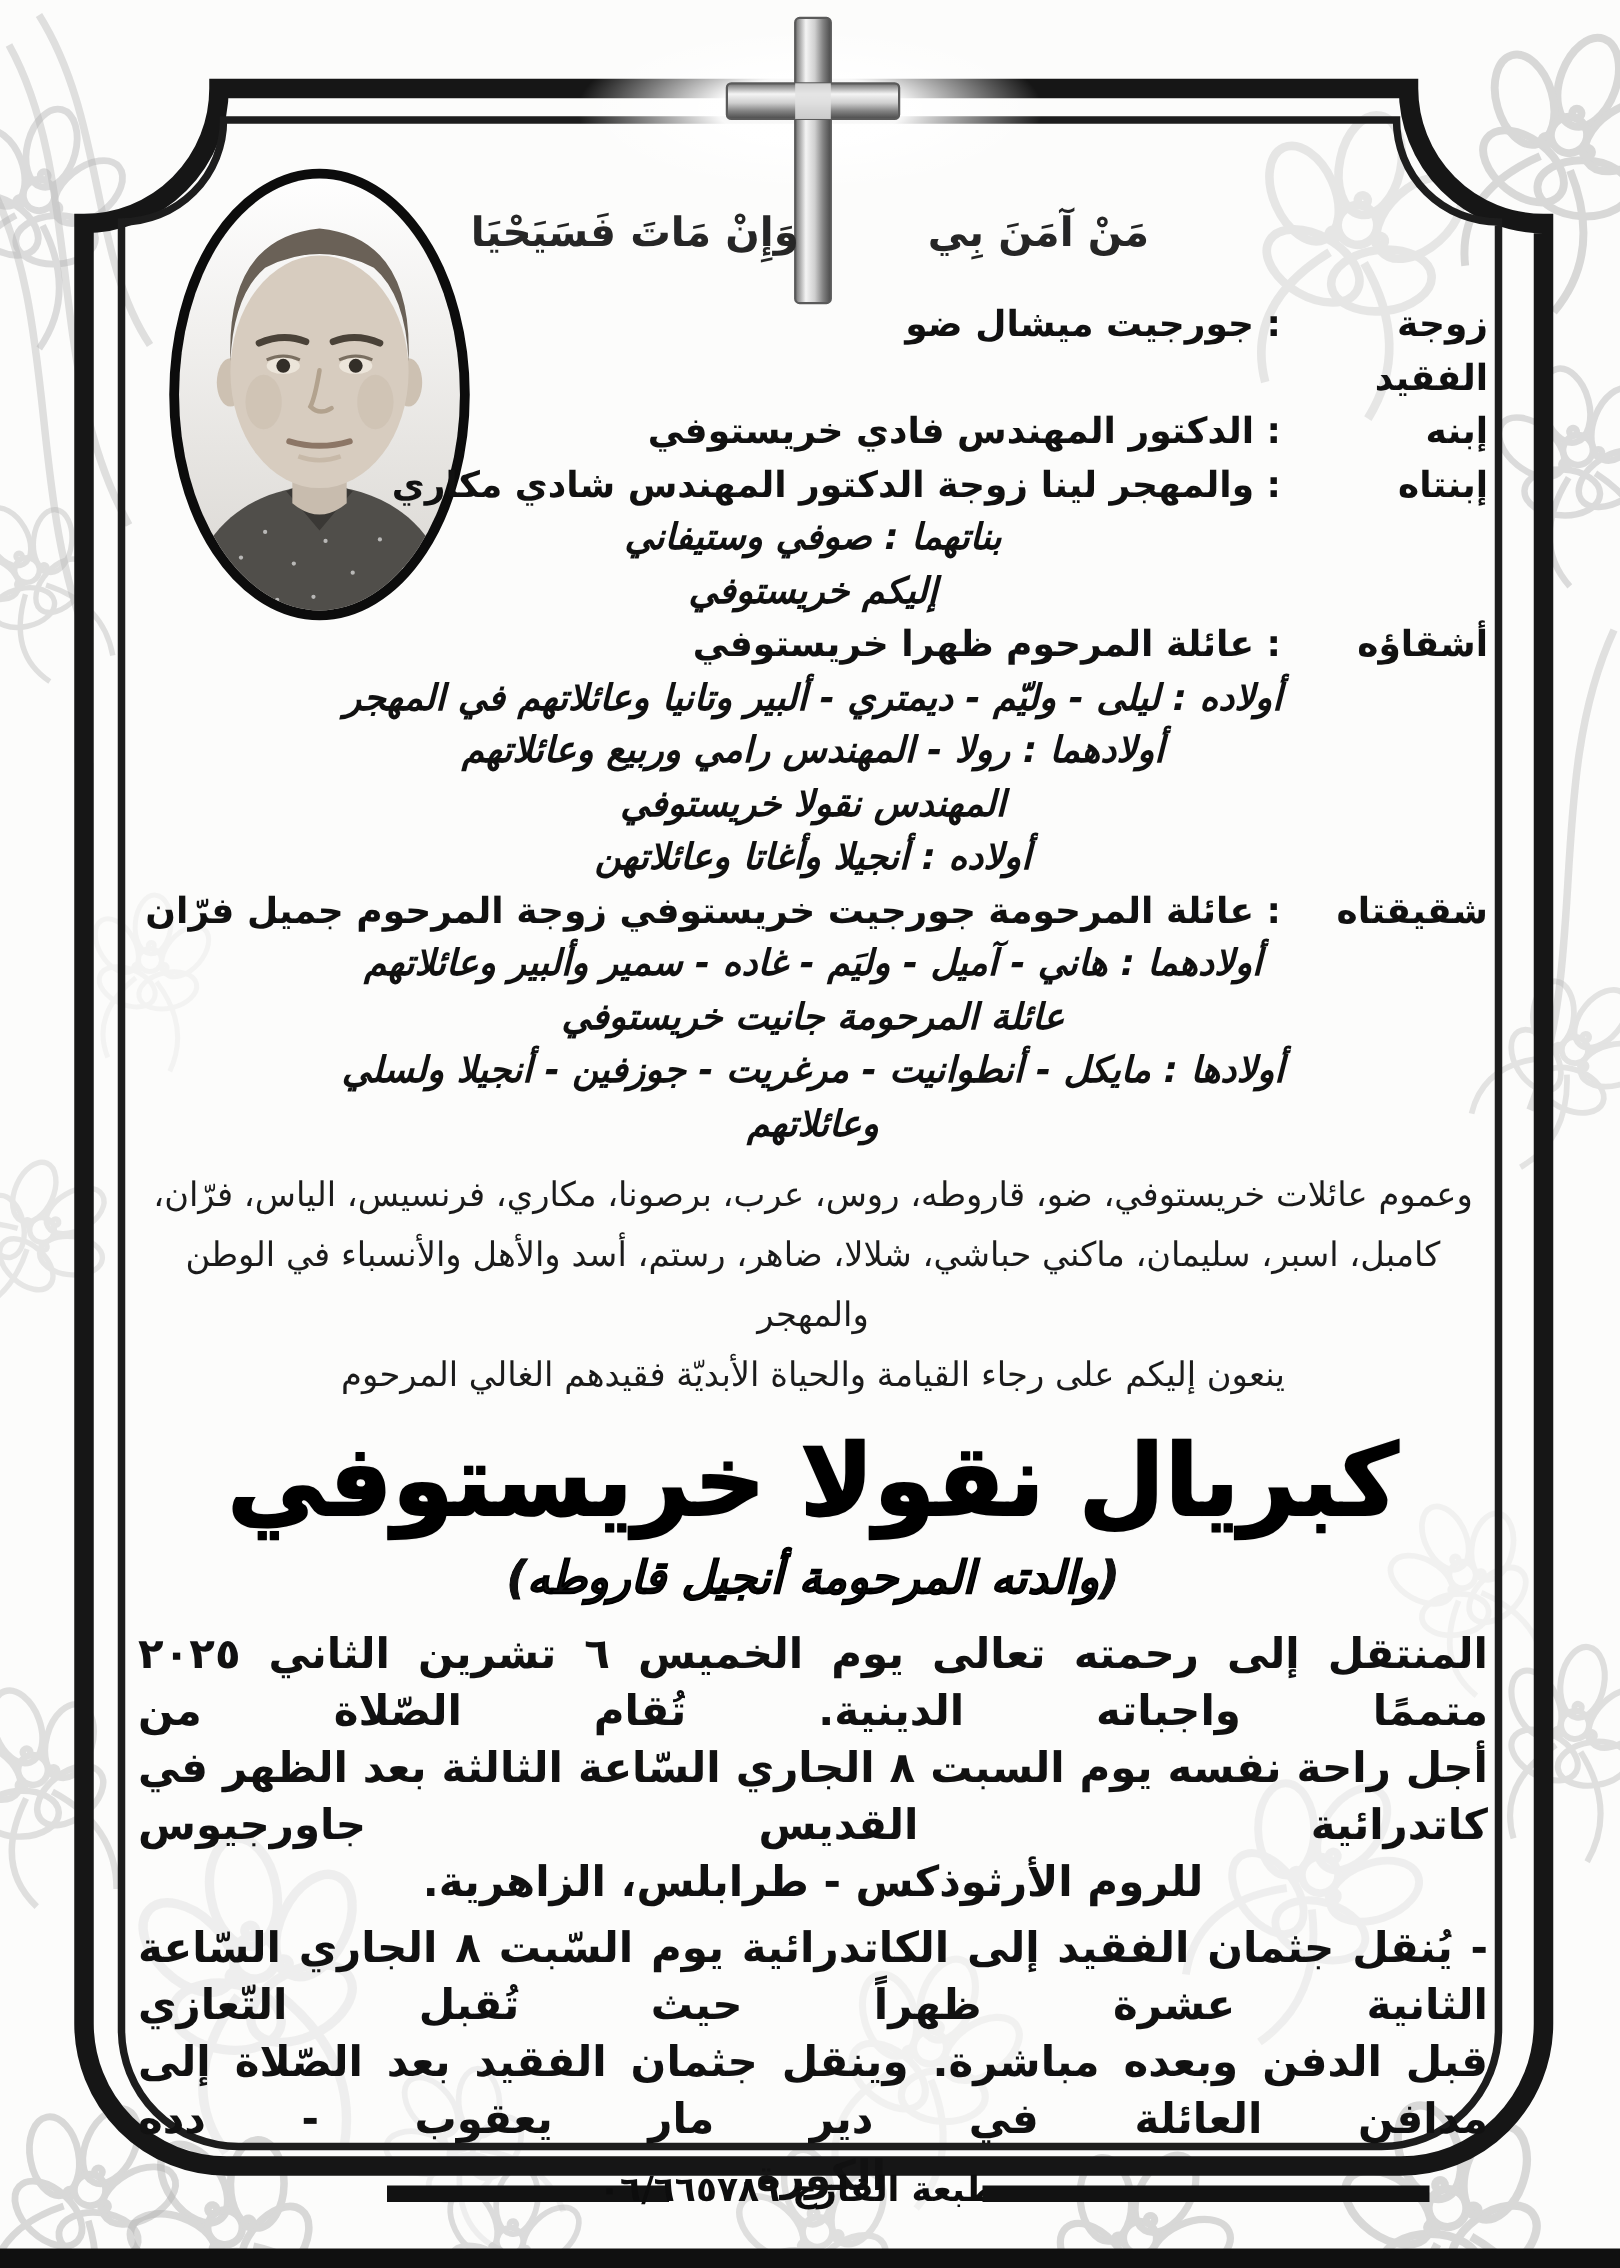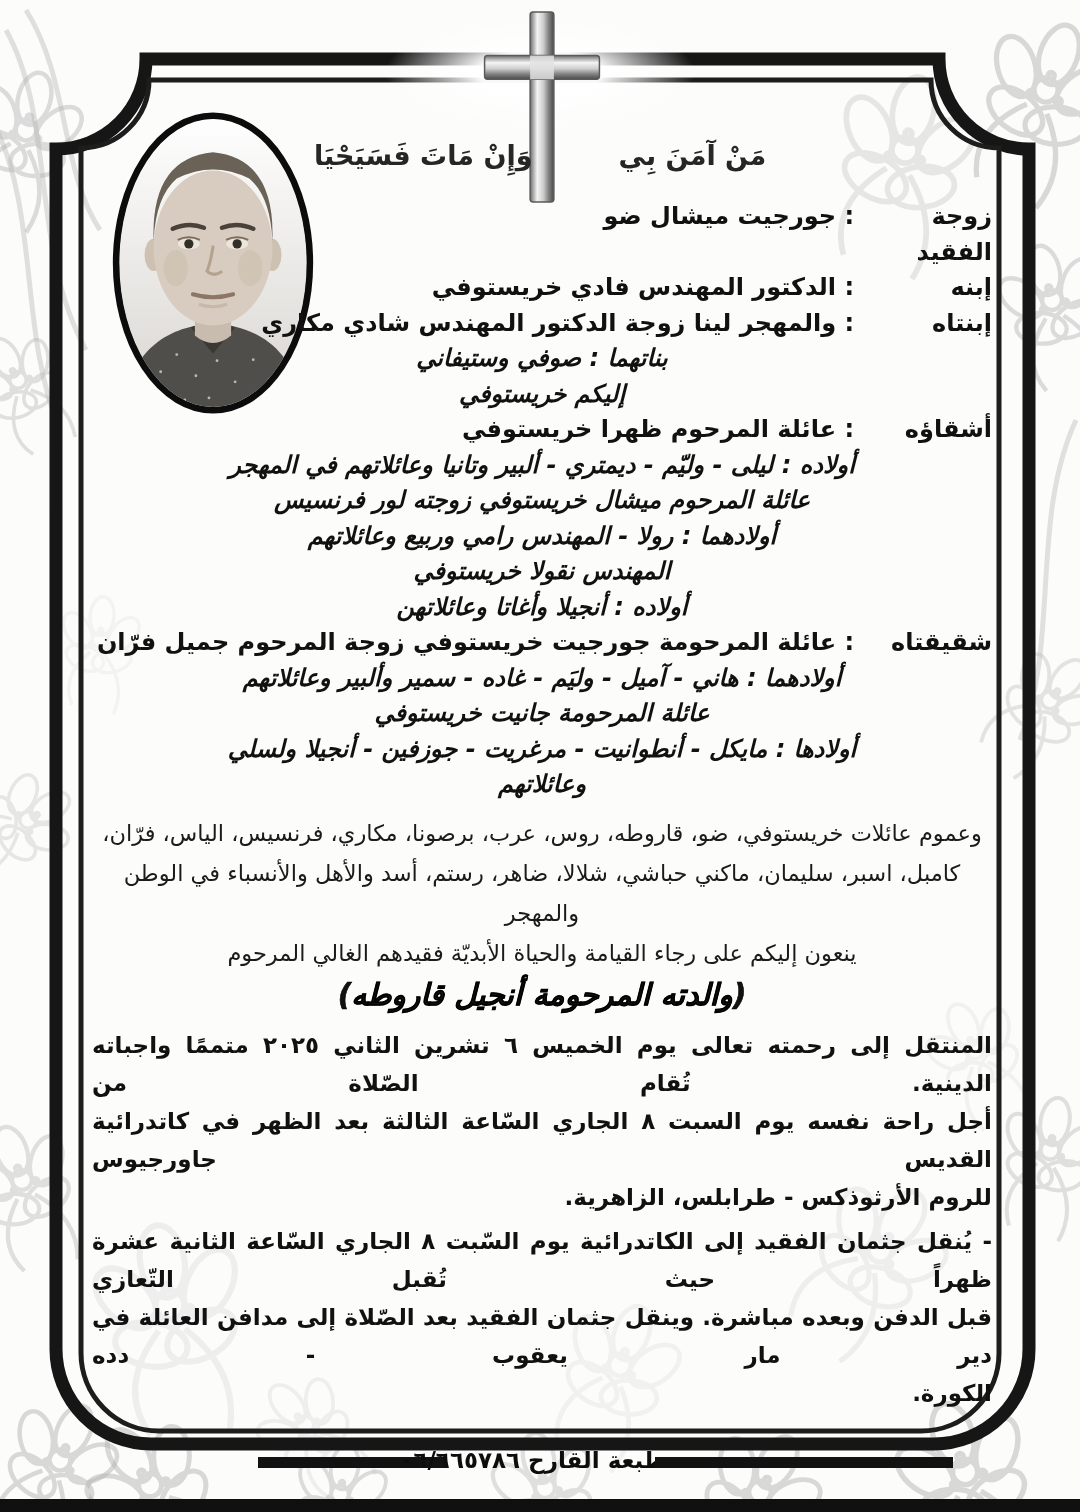--- a/index.html
+++ b/index.html
@@ -16,23 +16,23 @@
   .content{position:absolute;top:199px;right:88px;left:92px;z-index:6;}
   .row{display:flex;font-size:24px;font-weight:bold;line-height:35.5px;}
   .lbl{flex:0 0 138px;}
   .val{flex:1;}
   .row.center{display:block;text-align:center;font-style:italic;}
   .fam{margin-top:10px;font-size:22.5px;font-weight:normal;line-height:40px;text-align:center;color:#1b1b1b;}
   .name{margin-top:8px;text-align:center;font-size:66px;font-weight:bold;color:#000;line-height:1.3;
         -webkit-text-stroke:1.3px #000;text-shadow:0 0 1px #000;}
   .mother{text-align:center;font-size:30px;font-weight:bold;margin-top:4px;font-style:italic;
           -webkit-text-stroke:0.6px #000;}
-  .para{margin-top:14px;font-size:23px;font-weight:bold;line-height:38px;}
+  .para{margin-top:14px;font-size:28px;font-weight:bold;line-height:38px;}
   .para.tight{margin-top:6px;}
-  .para div{text-align:right;}
+  .para div{text-align:center;}
   .para div.jl{text-align:justify;text-align-last:justify;}
   .print{position:absolute;top:1447px;left:0;width:100%;text-align:center;z-index:6;
          font-size:23px;font-weight:bold;color:#0d0d0d;}
   .bar{position:absolute;height:11px;background:#121212;z-index:6;top:1457px;}
   .bar.l{left:258px;width:188px;}
   .bar.r{left:655px;width:298px;}
   .strip{position:absolute;left:0;bottom:0;width:100%;height:13px;background:#101010;z-index:6;}
 </style>
 </head>
 <body>
@@ -190,39 +190,39 @@
       <span class="lbl">إبنتاه</span>
       <span class="val">: والمهجر لينا زوجة الدكتور المهندس شادي مكاري</span>
     </div>
     <div class="row center">بناتهما : صوفي وستيفاني</div>
     <div class="row center">إليكم خريستوفي</div>
     <div class="row">
       <span class="lbl">أشقاؤه</span>
       <span class="val">: عائلة المرحوم ظهرا خريستوفي</span>
     </div>
     <div class="row center">أولاده : ليلى - وليّم - ديمتري - ألبير وتانيا وعائلاتهم في المهجر</div>
-    <div class="row center">عائلة المرحوم ميشال خريستوفي زوجته لور فرنسيس</div>
     <div class="row center">أولادهما : رولا - المهندس رامي وربيع وعائلاتهم</div>
     <div class="row center">المهندس نقولا خريستوفي</div>
     <div class="row center">أولاده : أنجيلا وأغاتا وعائلاتهن</div>
     <div class="row">
       <span class="lbl">شقيقتاه</span>
       <span class="val">: عائلة المرحومة جورجيت خريستوفي زوجة المرحوم جميل فرّان</span>
     </div>
     <div class="row center">أولادهما : هاني - آميل - وليَم - غاده - سمير وألبير وعائلاتهم</div>
     <div class="row center">عائلة المرحومة جانيت خريستوفي</div>
     <div class="row center">أولادها : مايكل - أنطوانيت - مرغريت - جوزفين - أنجيلا ولسلي</div>
     <div class="row center">وعائلاتهم</div>
 
     <div class="fam">
       <div>وعموم عائلات خريستوفي، ضو، قاروطه، روس، عرب، برصونا، مكاري، فرنسيس، الياس، فرّان،</div>
       <div>كامبل، اسبر، سليمان، ماكني حباشي، شلالا، ضاهر، رستم، أسد والأهل والأنسباء في الوطن والمهجر</div>
       <div>ينعون إليكم على رجاء القيامة والحياة الأبديّة فقيدهم الغالي المرحوم</div>
     </div>
 
+    <div class="name">كبريال نقولا خريستوفي</div>
     <div class="mother">(والدته المرحومة أنجيل قاروطه)</div>
 
     <div class="para">
       <div class="jl">المنتقل إلى رحمته تعالى يوم الخميس ٦ تشرين الثاني ٢٠٢٥ متممًا واجباته الدينية. تُقام الصّلاة من</div>
       <div class="jl">أجل راحة نفسه يوم السبت ٨ الجاري السّاعة الثالثة بعد الظهر في كاتدرائية القديس جاورجيوس</div>
       <div>للروم الأرثوذكس - طرابلس، الزاهرية.</div>
     </div>
 
     <div class="para tight">
       <div class="jl">- يُنقل جثمان الفقيد إلى الكاتدرائية يوم السّبت ٨ الجاري السّاعة الثانية عشرة ظهراً حيث تُقبل التّعازي</div>

